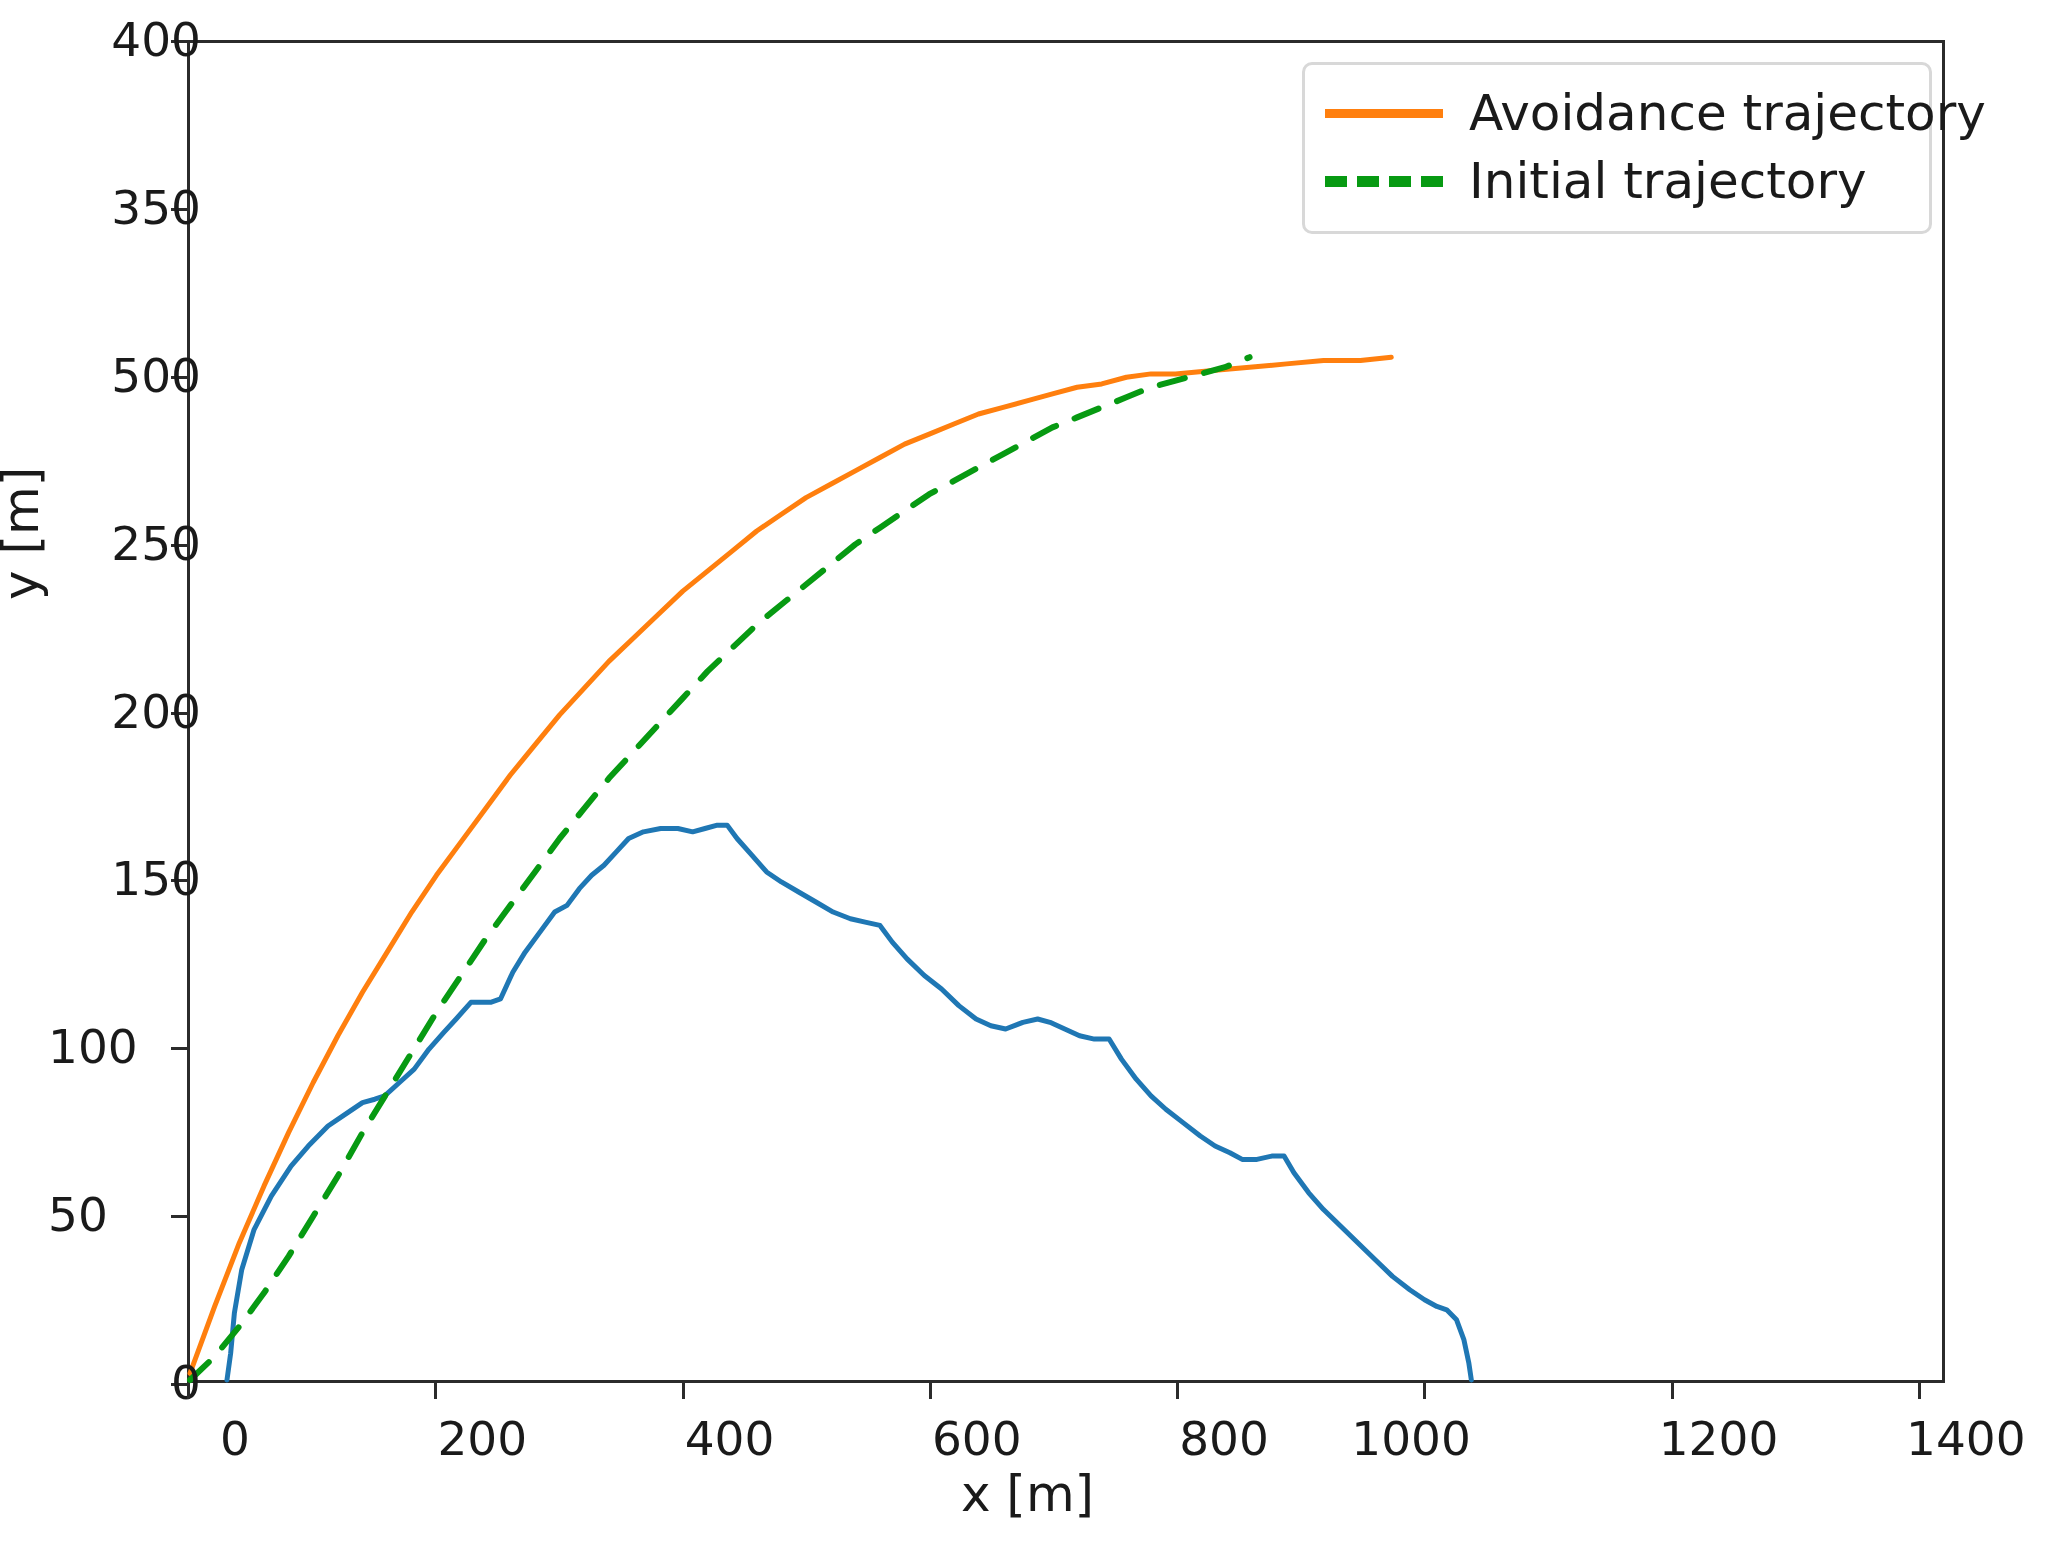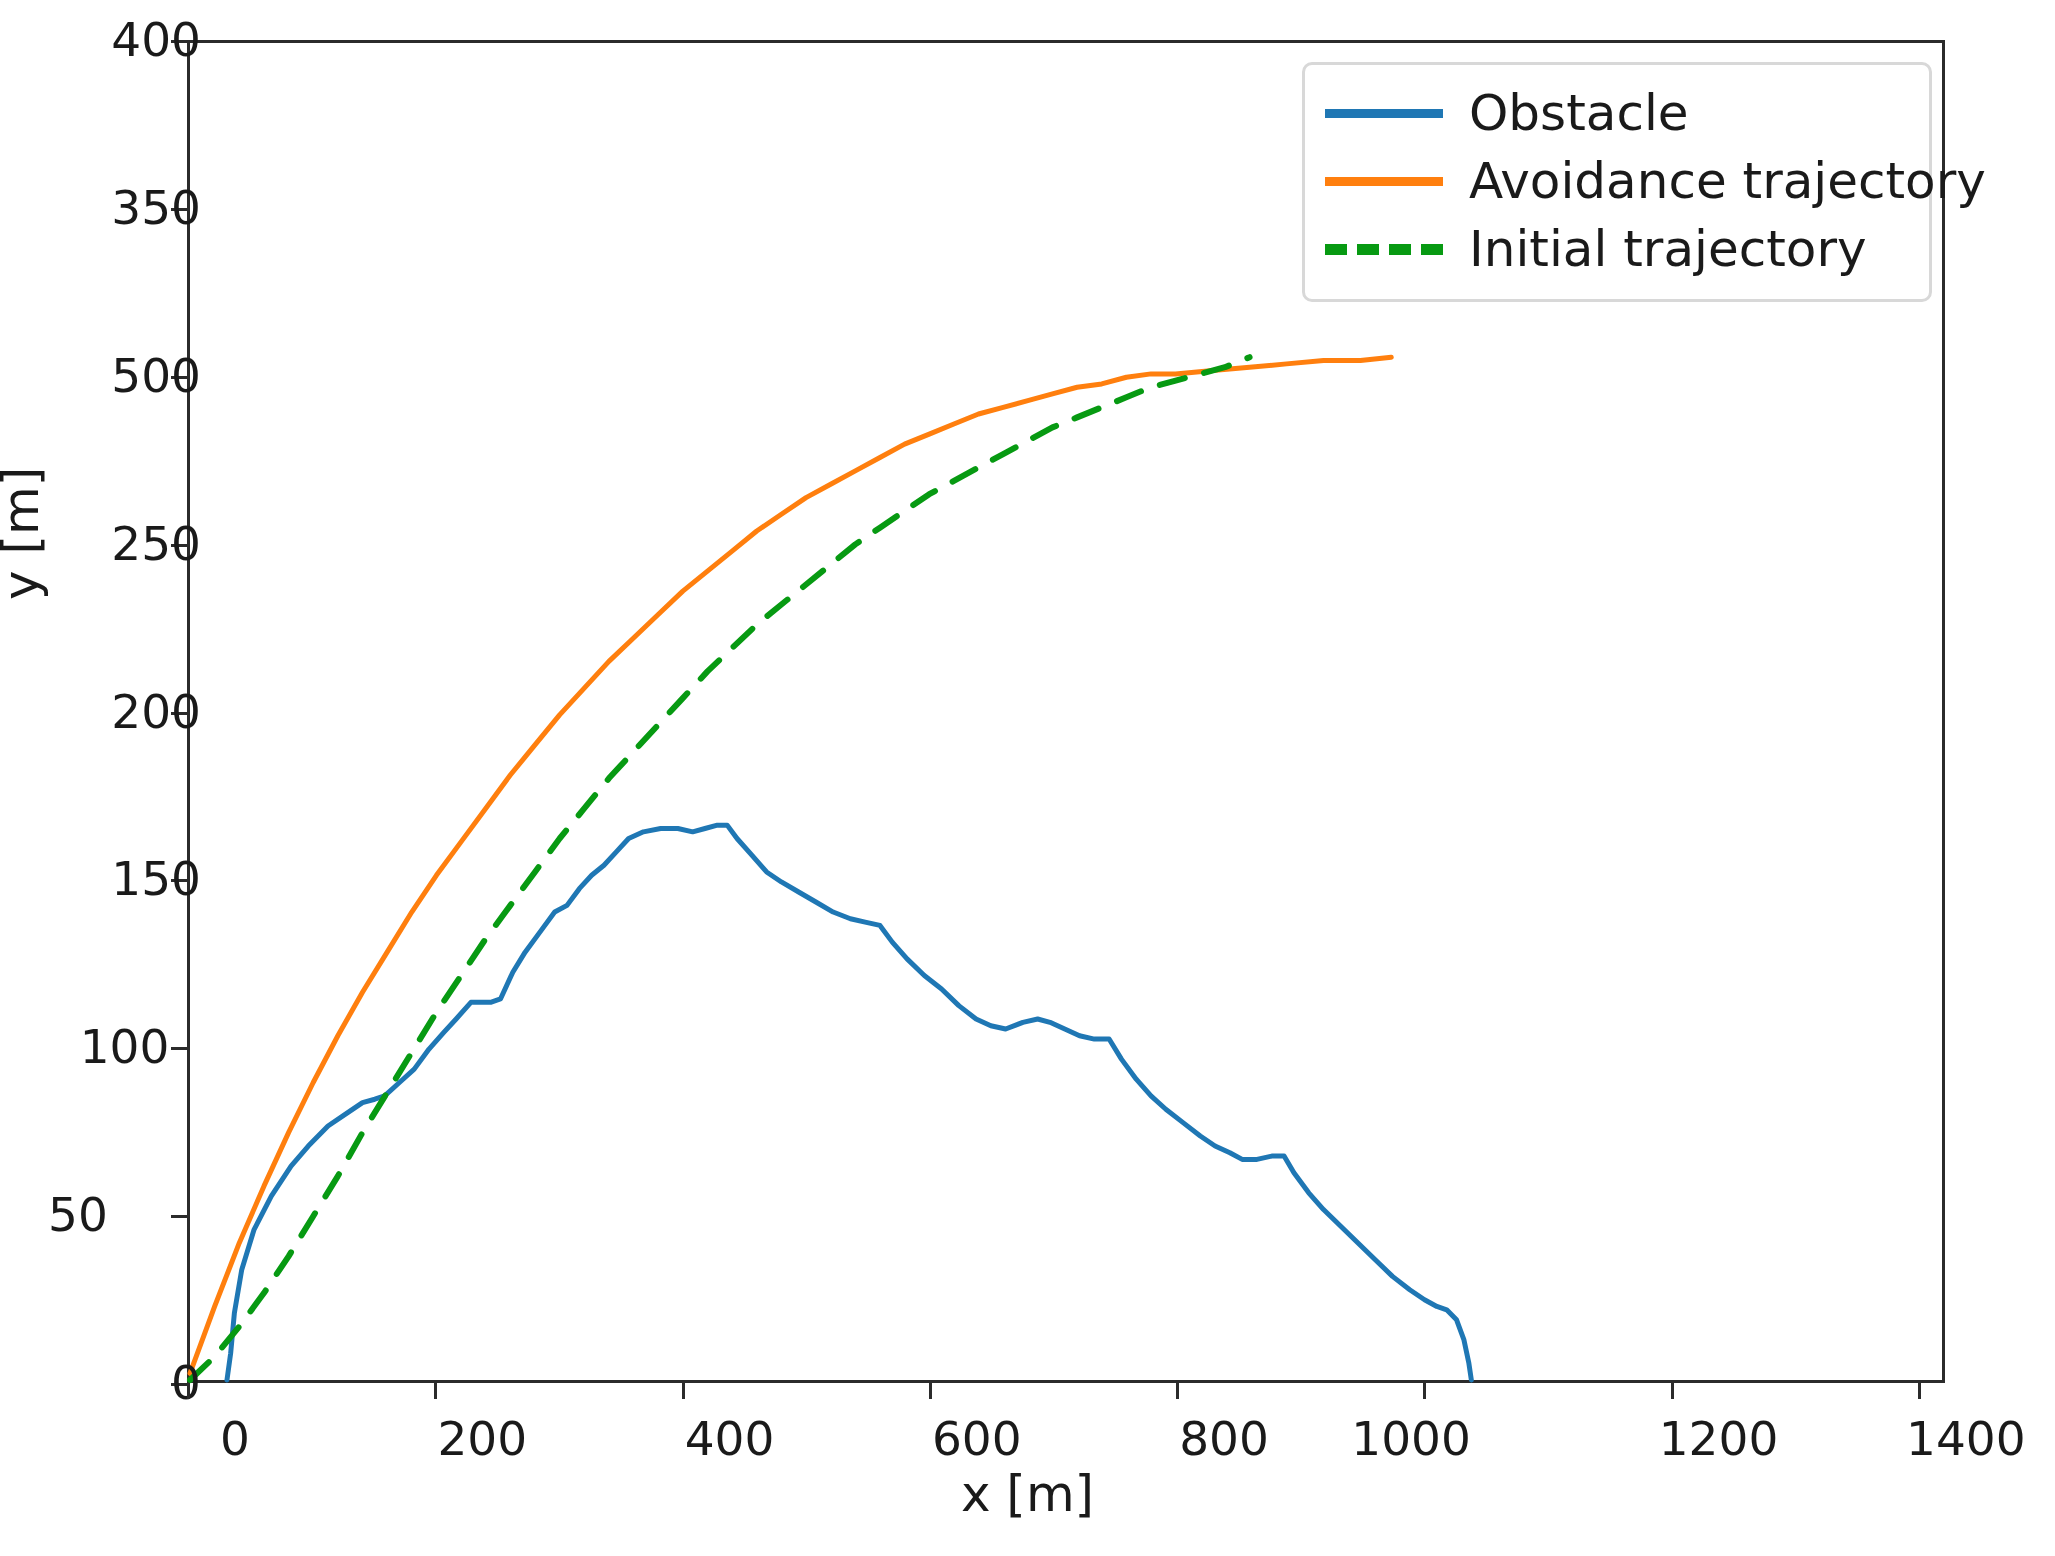--- a/index.html
+++ b/index.html
@@ -84,21 +84,21 @@
         </g>
     </svg>
   </div>
 
   <div id="tick-layer">
       <div class="ytick" style="left: 171px; top: 1383px; position: absolute;"></div>
       <div class="tlabel" style="left: 0px; width: 153px; text-align: right; top: 1355px;">0</div>
       <div class="ytick" style="left: 171px; top: 1215.12px; position: absolute;"></div>
       <div class="tlabel" style="left: 0px; width: 153px; top: 1187.12px;">50</div>
       <div class="ytick" style="left: 171px; top: 1047.25px; position: absolute;"></div>
-      <div class="tlabel" style="left: 0px; width: 153px; text-align: center; top: 1019.25px;">100</div>
+      <div class="tlabel" style="left: 0px; width: 153px; text-align: left; top: 1019.25px;">100</div>
       <div class="ytick" style="left: 171px; top: 879.375px; position: absolute;"></div>
       <div class="tlabel" style="left: 0px; width: 153px; text-align: right; top: 851.375px;">150</div>
       <div class="ytick" style="left: 171px; top: 711.5px; position: absolute;"></div>
       <div class="tlabel" style="left: 0px; width: 153px; text-align: right; top: 683.5px;">200</div>
       <div class="ytick" style="left: 171px; top: 543.625px; position: absolute;"></div>
       <div class="tlabel" style="left: 0px; width: 153px; text-align: right; top: 515.625px;">250</div>
       <div class="ytick" style="left: 171px; top: 375.75px; position: absolute;"></div>
       <div class="tlabel" style="left: 0px; width: 153px; text-align: right; top: 347.75px;">500</div>
       <div class="ytick" style="left: 171px; top: 207.875px; position: absolute;"></div>
       <div class="tlabel" style="left: 0px; width: 153px; text-align: right; top: 179.875px;">350</div>
@@ -119,24 +119,20 @@
       <div class="xtick" style="position: absolute; left: 1670.54px; top: 1383px;"></div>
       <div class="tlabel" style="left: 1550.54px; width: 240px; text-align: center; top: 1411px;">1200</div>
       <div class="xtick" style="position: absolute; left: 1917.8px; top: 1383px;"></div>
       <div class="tlabel" style="left: 1797.8px; width: 240px; text-align: center; top: 1411px;">1400</div>
     </div>
 
   <div id="xlabel">x [m]</div>
 
   <div id="legend">
     <div class="legend-row">
-      <span class="legend-swatch sw-solid" style="border-top-color: rgb(31, 119, 180); border-top-style: solid;"></span>
-      <span class="legend-text">Obstacle</span>
-    </div>
-    <div class="legend-row">
       <span class="legend-swatch sw-solid" style="border-top-color: rgb(255, 127, 14); border-top-style: solid;"></span>
       <span class="legend-text">Avoidance trajectory</span>
     </div>
     <div class="legend-row">
       <span class="legend-swatch sw-dashed" style="border-top: 11px dashed rgb(7, 154, 18);"></span>
       <span class="legend-text">Initial trajectory</span>
     </div>
   </div>
 
 </div>

